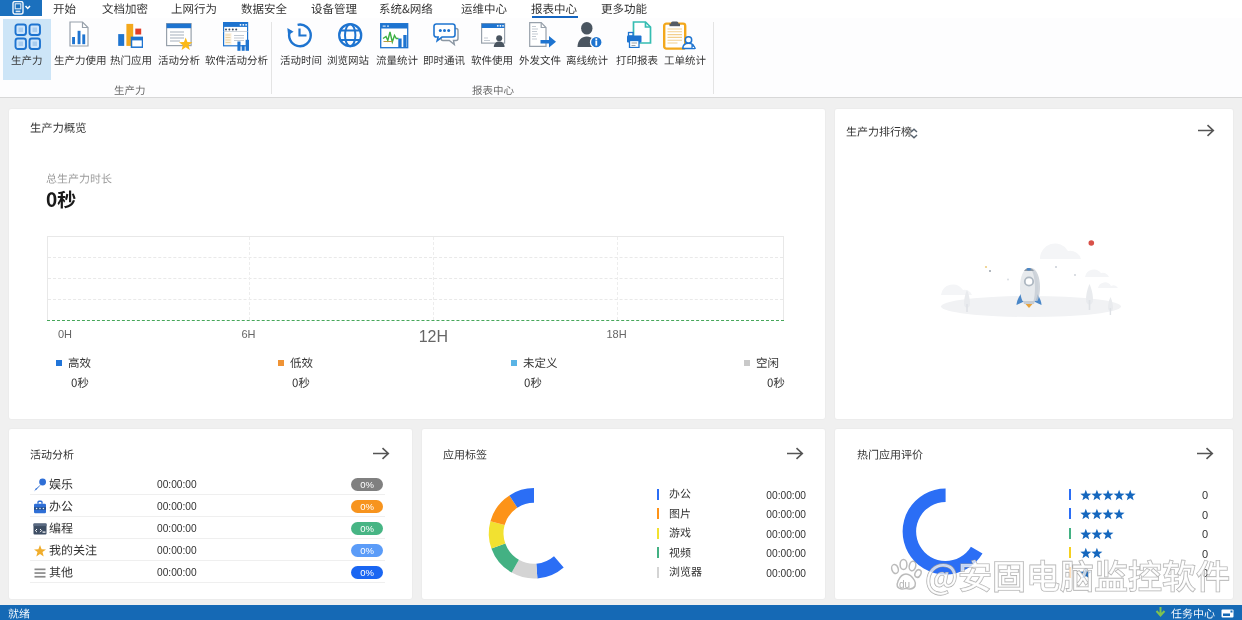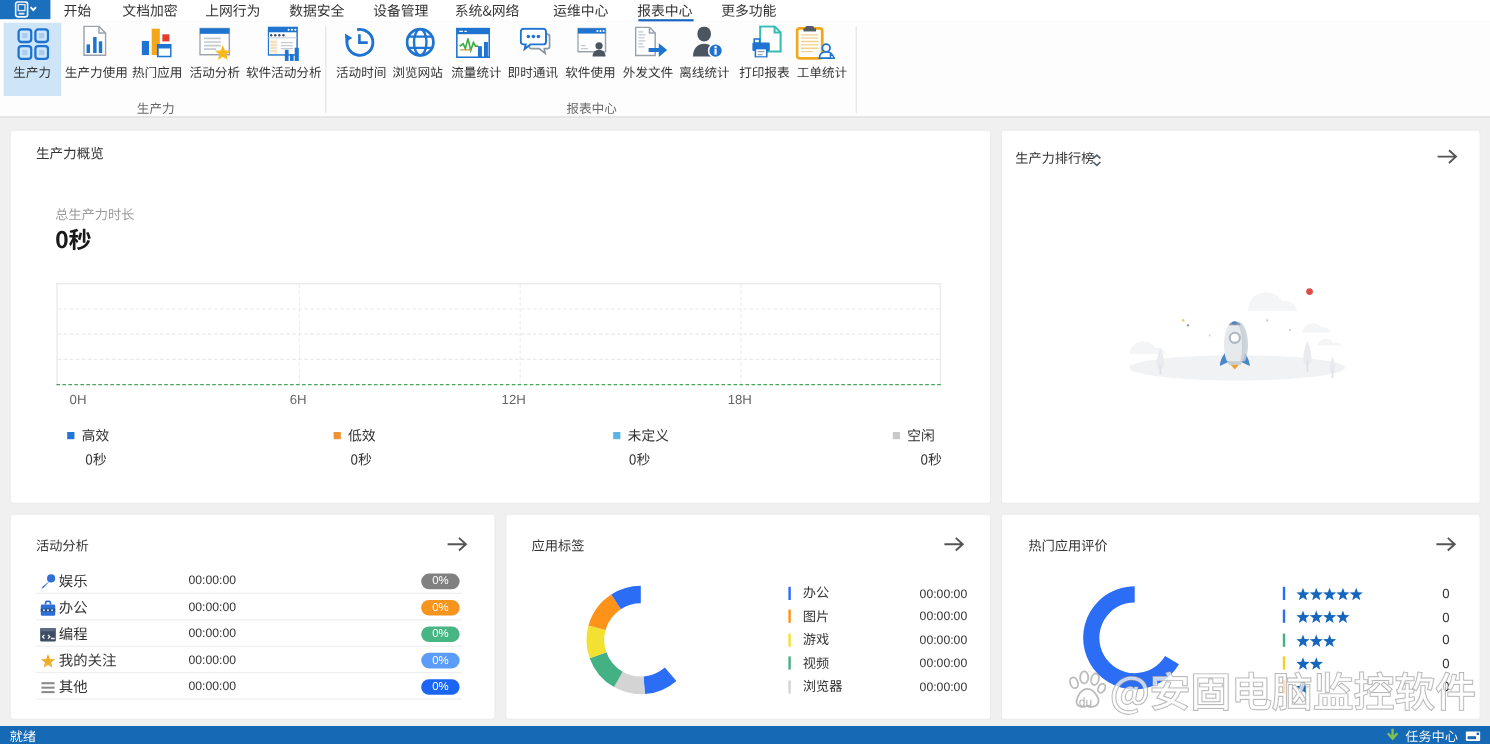--- a/index.html
+++ b/index.html
@@ -369,21 +369,21 @@
 <div class="abs" style="left:47px;top:236px;width:737px;height:84px;border:1px solid #e8e8e8;border-bottom:none"></div>
 <div class="abs" style="left:48px;top:257px;width:735px;height:0;border-top:1px dashed #e9e9e9"></div>
 <div class="abs" style="left:48px;top:278px;width:735px;height:0;border-top:1px dashed #e9e9e9"></div>
 <div class="abs" style="left:48px;top:299px;width:735px;height:0;border-top:1px dashed #e9e9e9"></div>
 <div class="abs" style="left:248.5px;top:237px;width:0;height:83px;border-left:1px dashed #ededed"></div>
 <div class="abs" style="left:433px;top:237px;width:0;height:83px;border-left:1px dashed #ededed"></div>
 <div class="abs" style="left:616.5px;top:237px;width:0;height:83px;border-left:1px dashed #ededed"></div>
 <div class="abs" style="left:47px;top:320px;width:737px;height:0;border-top:1.5px dashed #46a65a"></div>
 <div class="abs" style="left:50px;top:328px;width:30px;text-align:center;font-size:11px;color:#666">0H</div>
 <div class="abs" style="left:233.5px;top:328px;width:30px;text-align:center;font-size:11px;color:#666">6H</div>
-<div class="abs" style="left:418px;top:328px;width:30px;text-align:left;font-size:11px;color:#666">12H</div>
+<div class="abs" style="left:418px;top:328px;width:30px;text-align:right;font-size:16px;color:#666">12H</div>
 <div class="abs" style="left:601.5px;top:328px;width:30px;text-align:center;font-size:11px;color:#666">18H</div>
 <div class="abs" style="left:56px;top:360px;width:6px;height:6px;background:#2175d9"></div>
 <div style="position:absolute;left:68px;top:357px;line-height:0">
     <svg width="23" height="12" style="fill:#333;overflow:visible">
       <path transform="translate(0.0,10.1) scale(0.01150,-0.01150)" d="M286 559H719V468H286ZM211 614V413H797V614ZM441 826 470 736H59V670H937V736H553C542 768 527 810 513 843ZM96 357V-79H168V294H830V-1C830 -12 825 -16 813 -16C801 -16 754 -17 711 -15C720 -31 731 -54 735 -72C799 -72 842 -72 869 -63C896 -53 905 -37 905 0V357ZM281 235V-21H352V29H706V235ZM352 179H638V85H352Z"></path>
       <path transform="translate(11.5,10.1) scale(0.01150,-0.01150)" d="M169 600C137 523 87 441 35 384C50 374 77 350 88 339C140 399 197 494 234 581ZM334 573C379 519 426 445 445 396L505 431C485 479 436 551 390 603ZM201 816C230 779 259 729 273 694H58V626H513V694H286L341 719C327 753 295 804 263 841ZM138 360C178 321 220 276 259 230C203 133 129 55 38 -1C54 -13 81 -41 91 -55C176 3 248 79 306 173C349 118 386 65 408 23L468 70C441 118 395 179 344 240C372 296 396 358 415 424L344 437C331 387 314 341 294 297C261 333 226 369 194 400ZM657 588H824C804 454 774 340 726 246C685 328 654 420 633 518ZM645 841C616 663 566 492 484 383C500 370 525 341 535 326C555 354 573 385 590 419C615 330 646 248 684 176C625 89 546 22 440 -27C456 -40 482 -69 492 -83C588 -33 664 30 723 109C775 30 838 -35 914 -79C926 -60 950 -33 967 -19C886 23 820 90 766 174C831 284 871 420 897 588H954V658H677C692 713 704 771 715 830Z"></path>
     </svg>
   </div>
 <div style="position:absolute;left:71px;top:377px;line-height:0">
     <svg width="18" height="12" style="fill:#333;overflow:visible">

